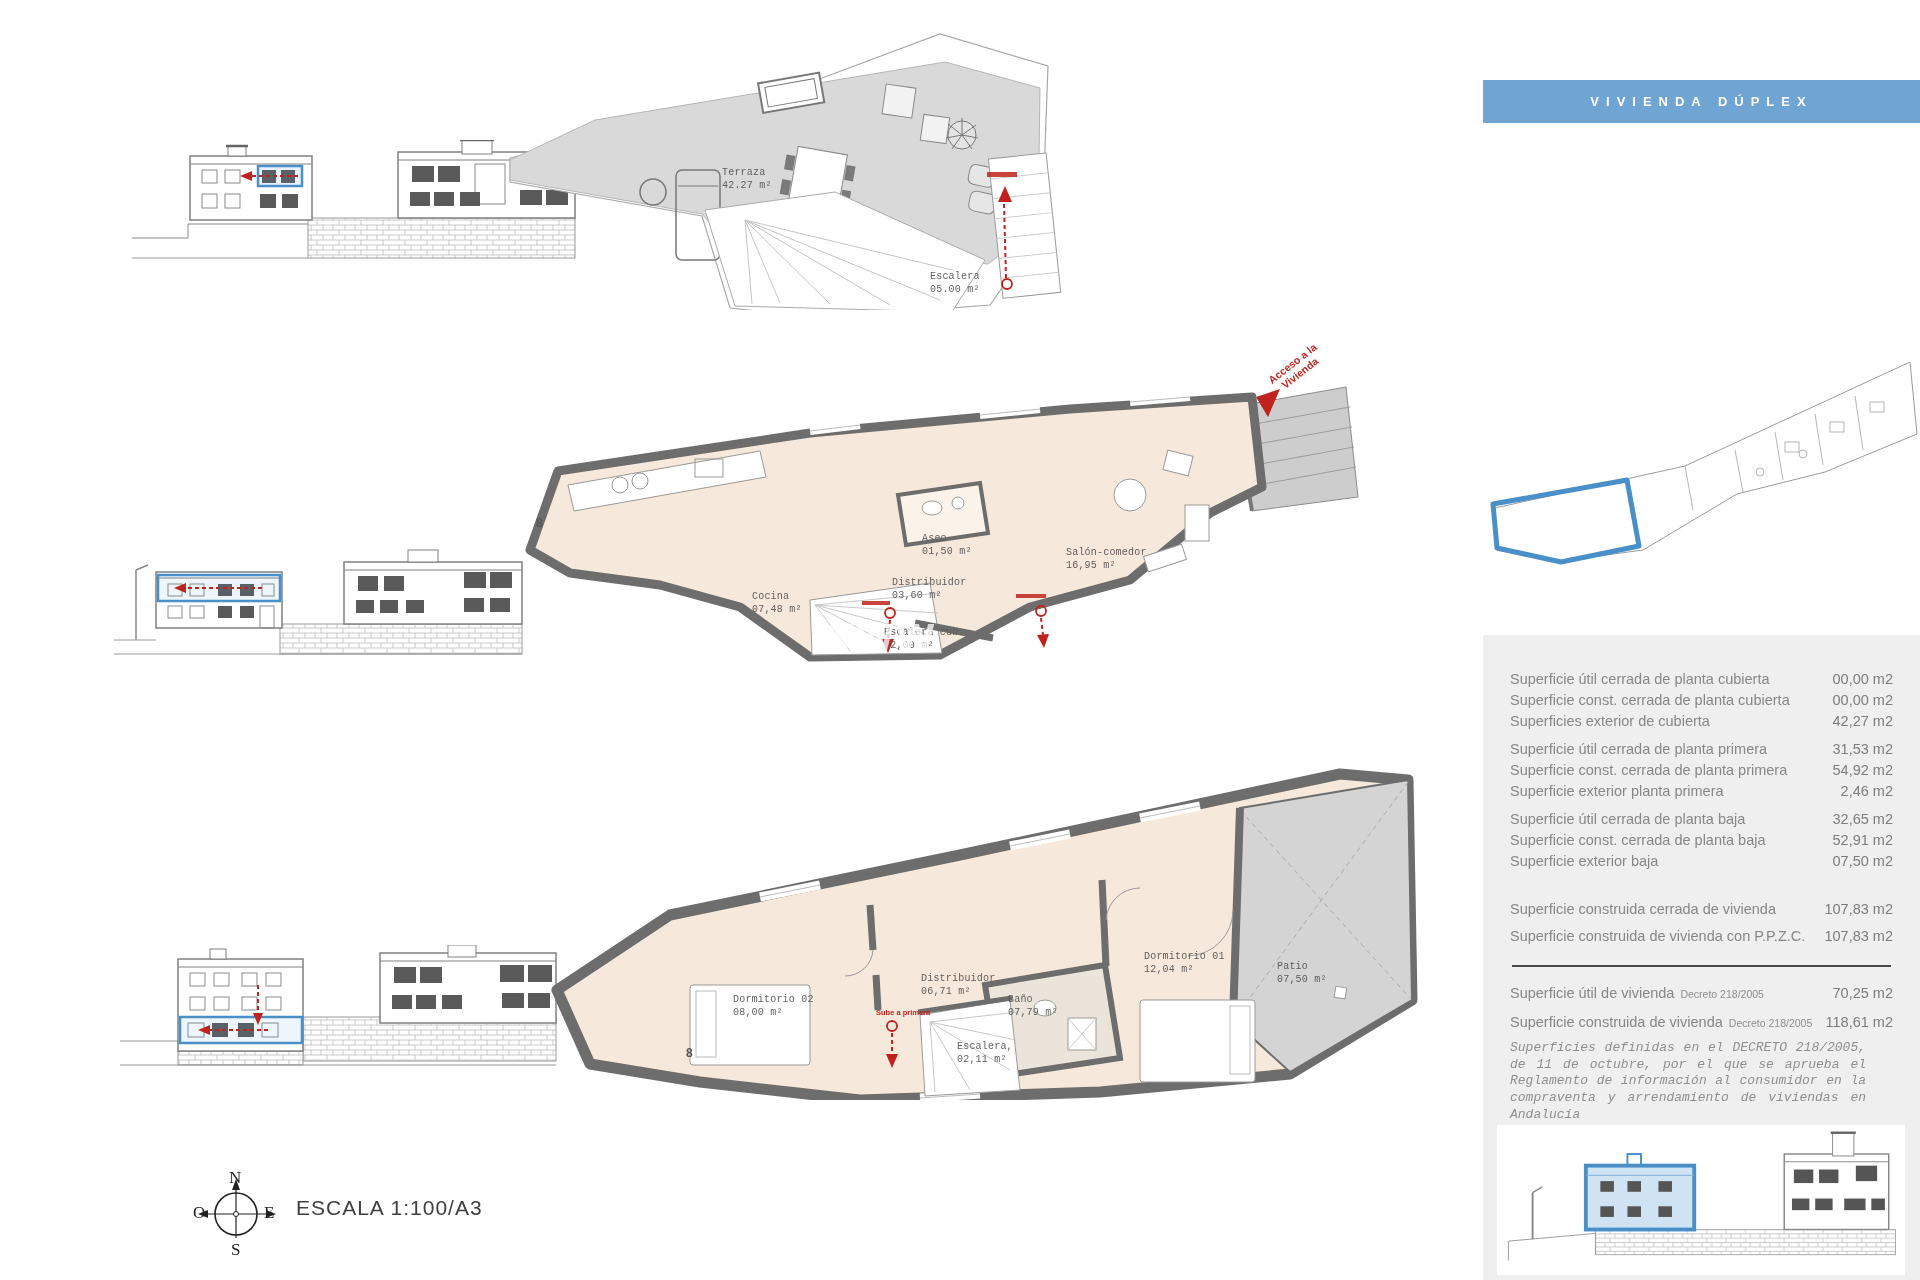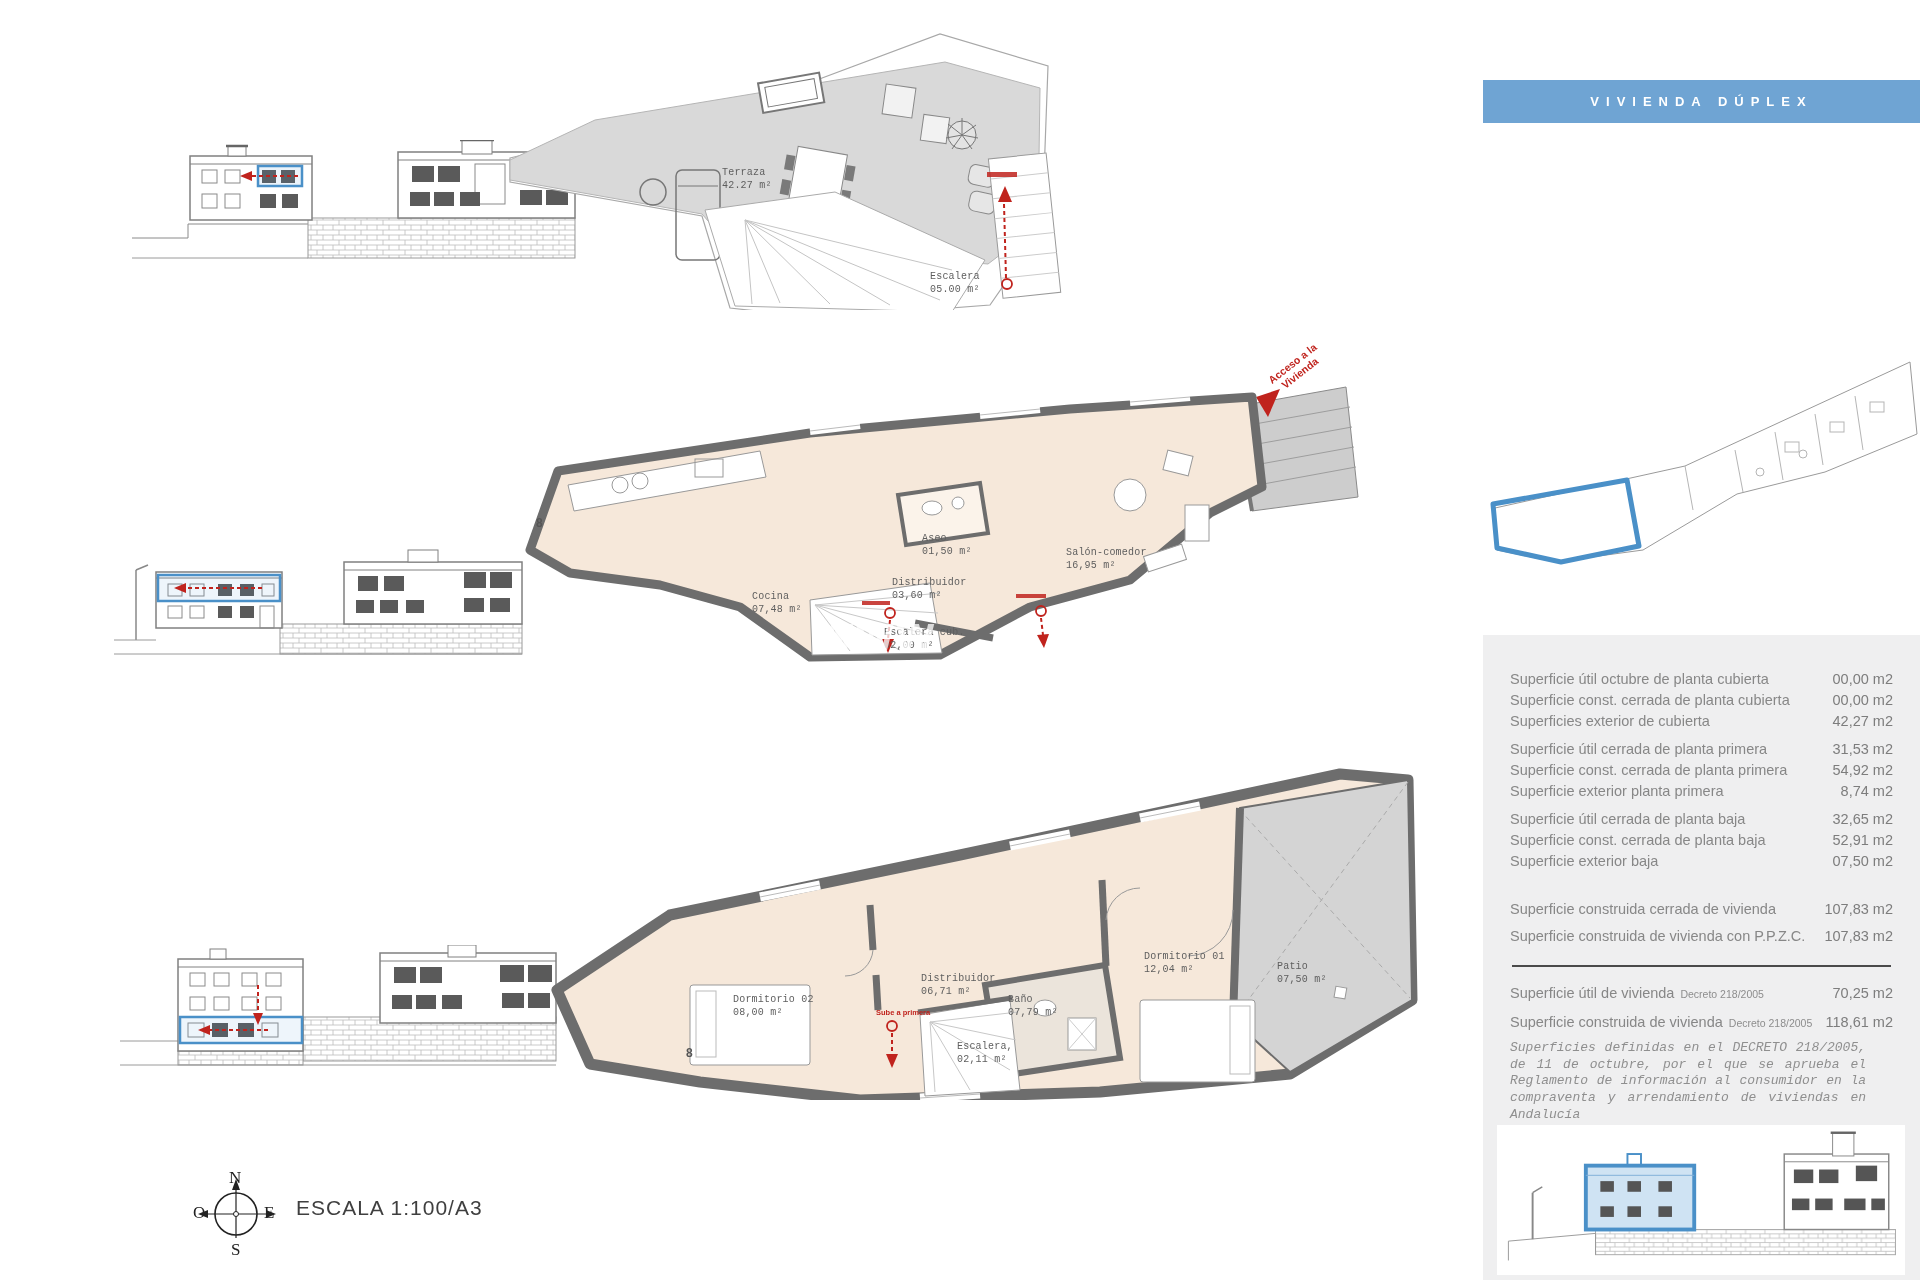--- a/index.html
+++ b/index.html
@@ -412,21 +412,21 @@
     <circle cx="275" cy="122" r="4" fill="none" stroke="#b5b5b5"></circle>
     <circle cx="318" cy="104" r="4" fill="none" stroke="#b5b5b5"></circle>
     <g>
       <polygon points="8,154 142,130 154,196 76,212 12,198" fill="none" stroke="#4A90C8" stroke-width="5" stroke-linejoin="round"></polygon>
     </g>
   </svg>
 
   <div class="panel">
     <div class="tgroup">
       <div class="trow">
-          <span>Superficie útil octubre de planta cubierta</span>
+          <span>Superficie útil cerrada de planta cubierta</span>
           <span class="tval">00,00 m2</span>
         </div>
       <div class="trow">
           <span>Superficie const. cerrada de planta cubierta</span>
           <span class="tval">00,00 m2</span>
         </div>
       <div class="trow">
           <span>Superficies exterior de cubierta</span>
           <span class="tval">42,27 m2</span>
         </div>
@@ -435,21 +435,21 @@
       <div class="trow">
           <span>Superficie útil cerrada de planta primera</span>
           <span class="tval">31,53 m2</span>
         </div>
       <div class="trow">
           <span>Superficie const. cerrada de planta primera</span>
           <span class="tval">54,92 m2</span>
         </div>
       <div class="trow">
           <span>Superficie exterior planta primera</span>
-          <span class="tval">8,74 m2</span>
+          <span class="tval">2,46 m2</span>
         </div>
     </div>
     <div class="tgroup">
       <div class="trow">
           <span>Superficie útil cerrada de planta baja</span>
           <span class="tval">32,65 m2</span>
         </div>
       <div class="trow">
           <span>Superficie const. cerrada de planta baja</span>
           <span class="tval">52,91 m2</span>

